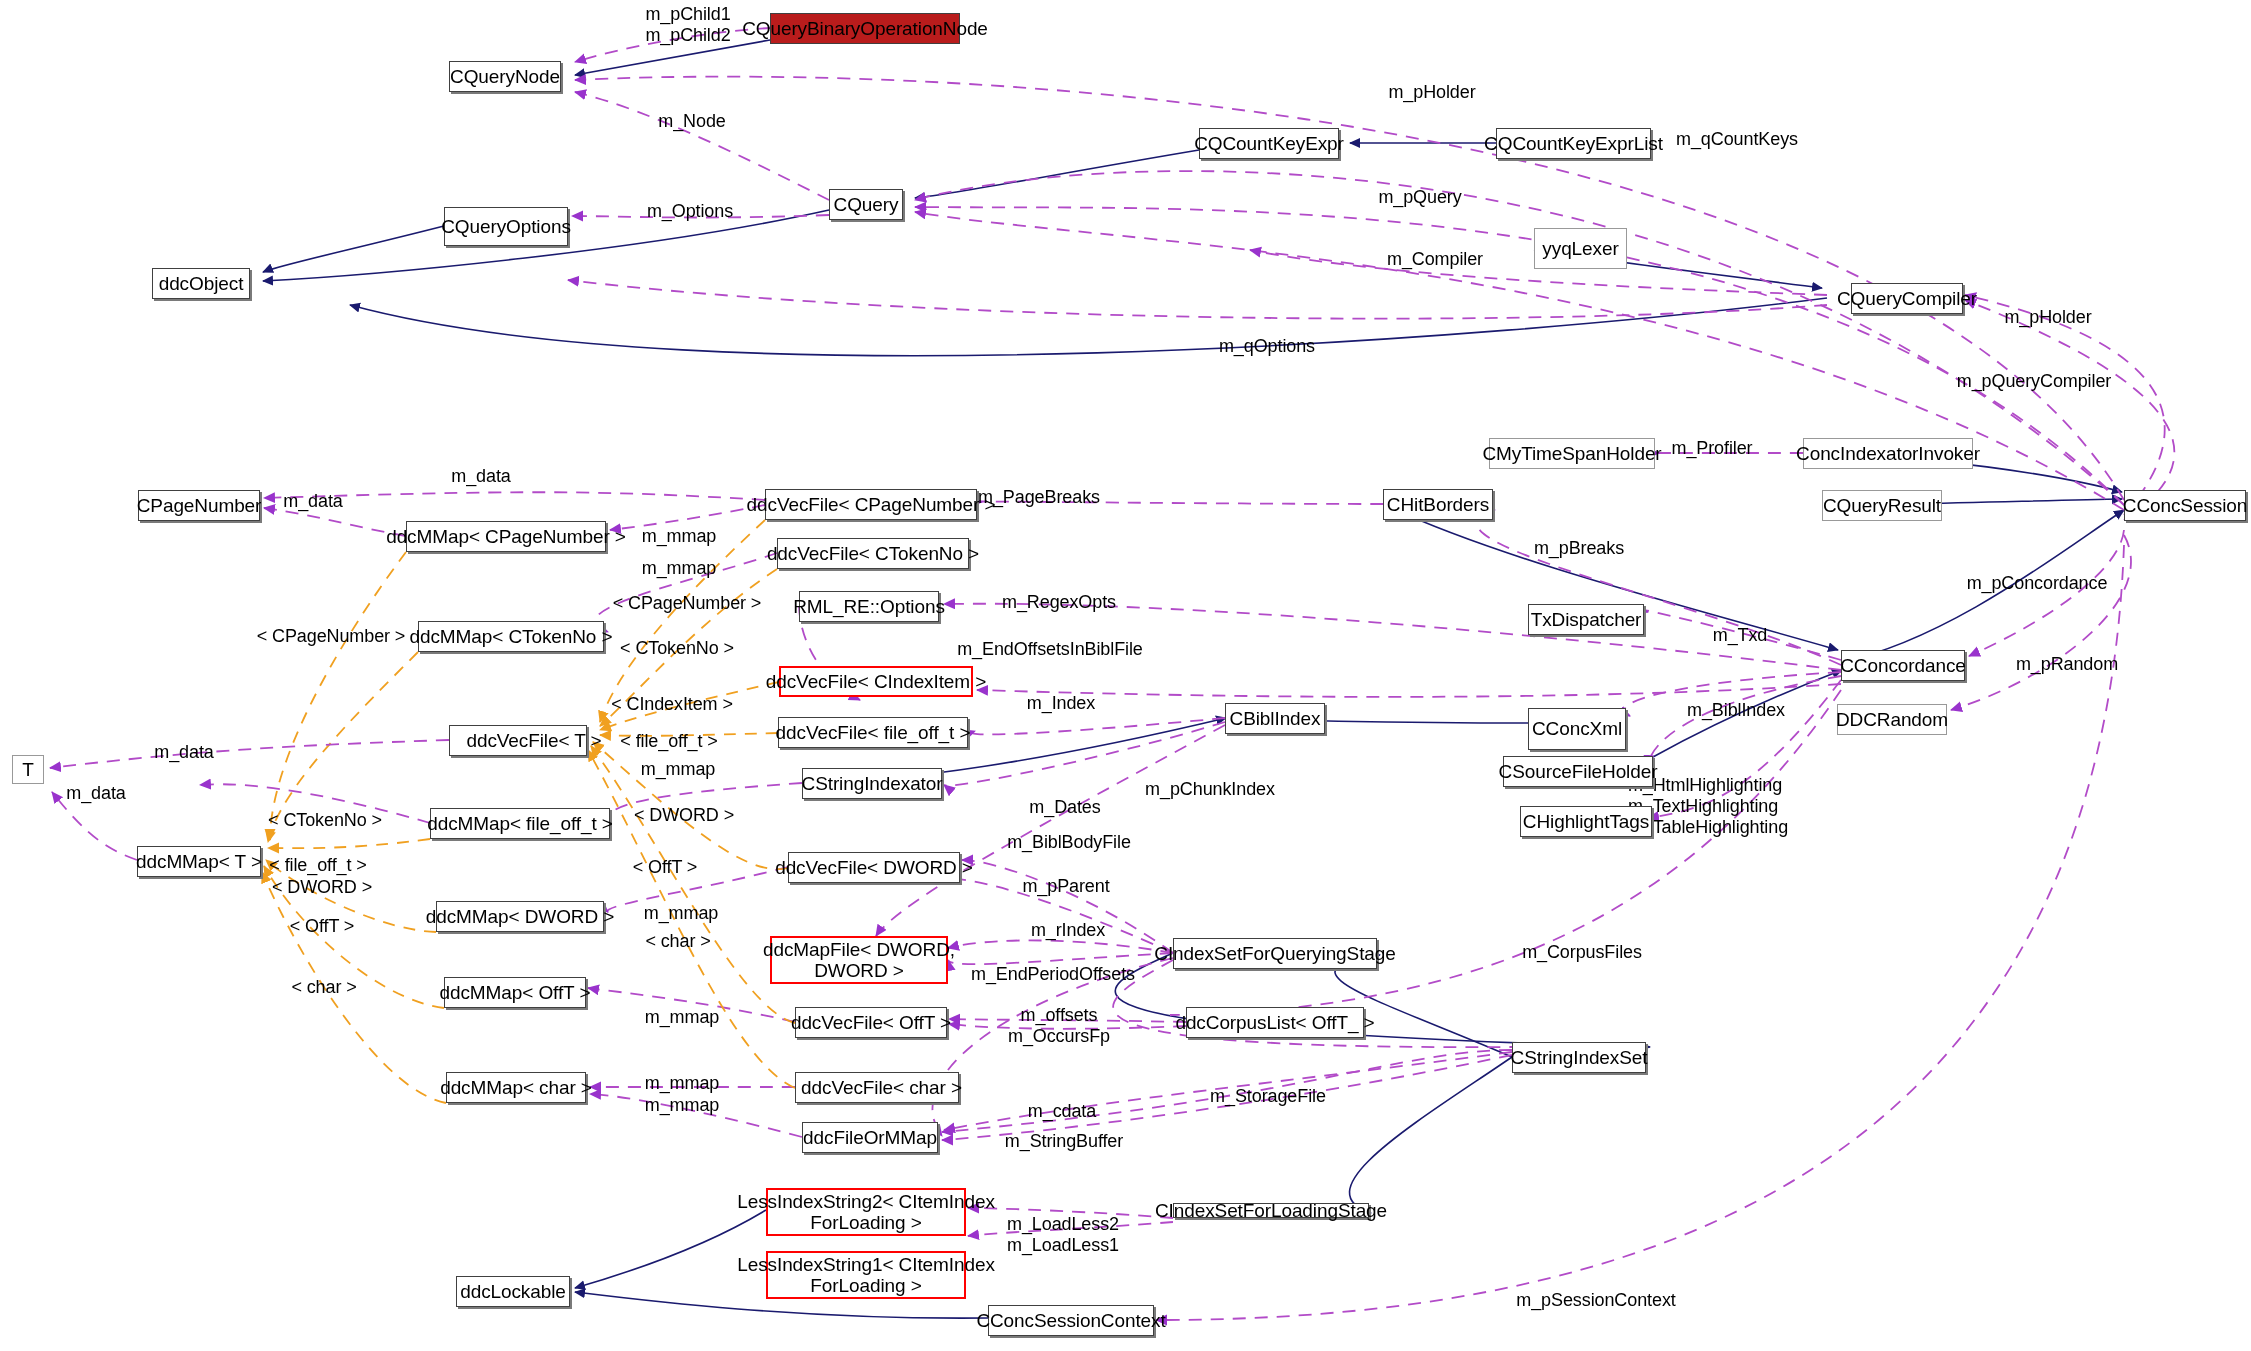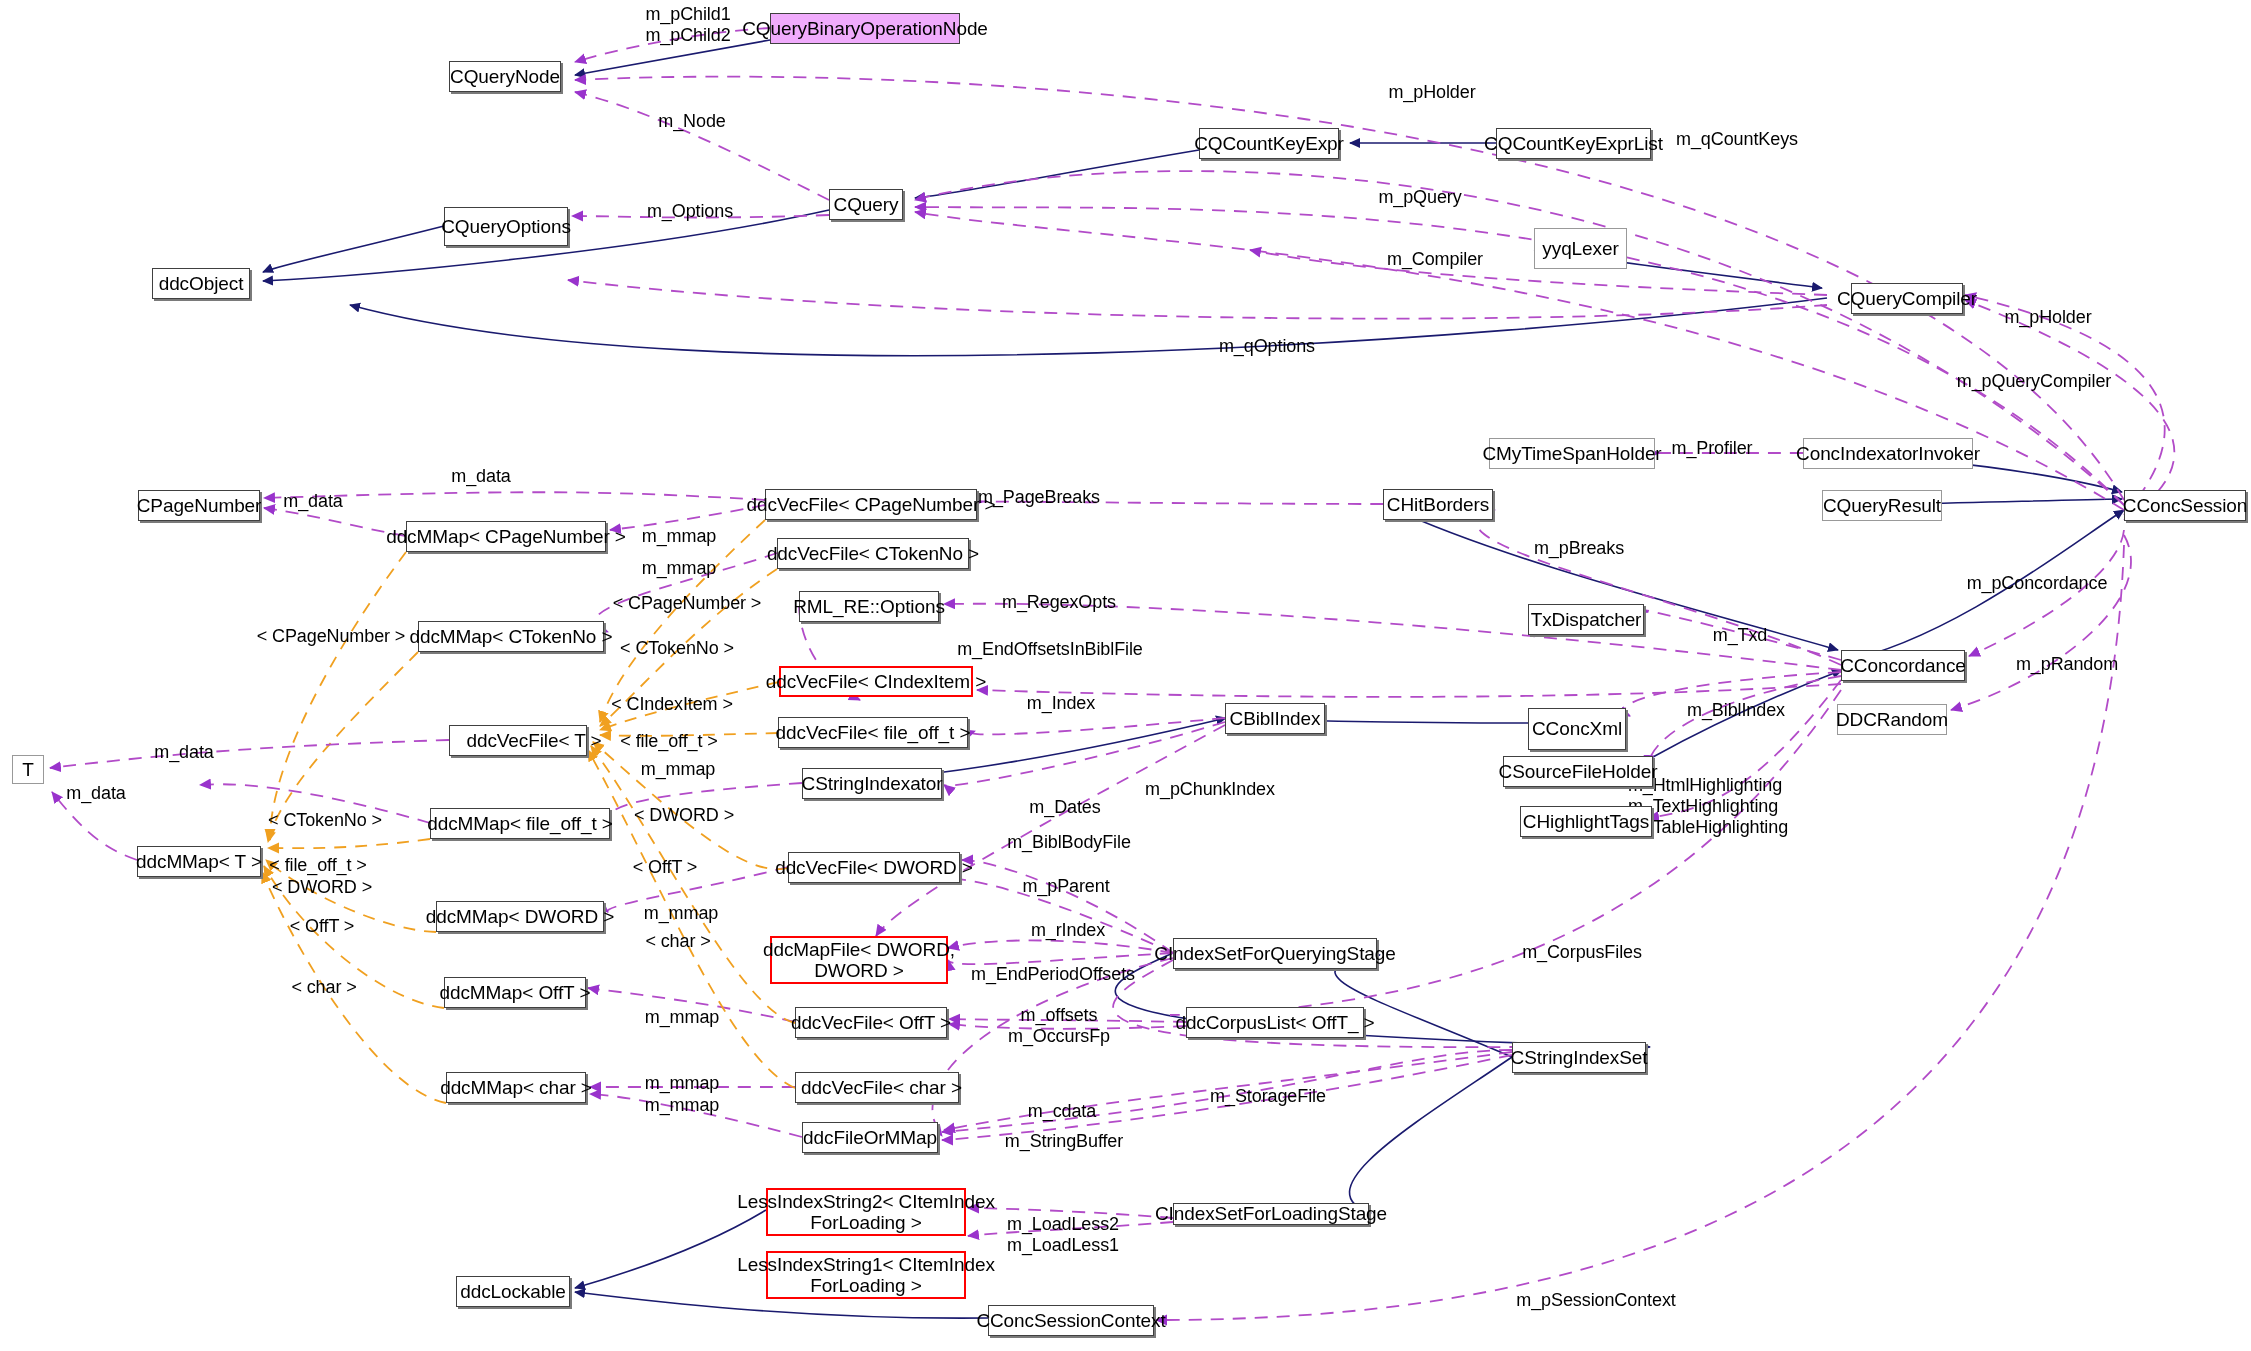--- a/index.html
+++ b/index.html
@@ -36,21 +36,21 @@
     align-items: center;
     justify-content: center;
     white-space: pre;
     letter-spacing: -0.1px;
     z-index: 5;
   }
   .node.shadow {
     box-shadow: 2px 2px 0 0 #7a7a7a;
   }
   .node.filled {
-    background: #f0abfc;
+    background: #b91c1c;
   }
   .node.redborder {
     border: 2px solid #ff0000;
   }
   .node.plain {
     border: 1px solid #999999;
     box-shadow: none;
   }
   .edge-label {
     position: absolute;
@@ -223,21 +223,21 @@
   <div class="node shadow" style="left:1173px;top:938px;width:204px;height:31px;">CIndexSetForQueryingStage</div>
   <div class="node shadow" style="left:444px;top:977px;width:142px;height:31px;">ddcMMap&lt; OffT &gt;</div>
   <div class="node shadow" style="left:795px;top:1007px;width:152px;height:31px;">ddcVecFile&lt; OffT &gt;</div>
   <div class="node shadow" style="left:1186px;top:1007px;width:178px;height:31px;">ddcCorpusList&lt; OffT_ &gt;</div>
   <div class="node shadow" style="left:1512px;top:1042px;width:134px;height:31px;">CStringIndexSet</div>
   <div class="node shadow" style="left:446px;top:1072px;width:140px;height:31px;">ddcMMap&lt; char &gt;</div>
   <div class="node shadow" style="left:795px;top:1072px;width:164px;height:31px;padding-left:9px;">ddcVecFile&lt; char &gt;</div>
   <div class="node shadow" style="left:802px;top:1122px;width:136px;height:31px;">ddcFileOrMMap</div>
   <div class="node redborder" style="left:766px;top:1188px;width:200px;height:48px;">LessIndexString2&lt; CItemIndex
 ForLoading &gt;</div>
-  <div class="node shadow" style="left:1173px;top:1203px;width:196px;height:22px;">CIndexSetForLoadingStage</div>
+  <div class="node shadow" style="left:1173px;top:1203px;width:196px;height:15px;">CIndexSetForLoadingStage</div>
   <div class="node redborder" style="left:766px;top:1251px;width:200px;height:48px;">LessIndexString1&lt; CItemIndex
 ForLoading &gt;</div>
   <div class="node shadow" style="left:456px;top:1276px;width:114px;height:31px;">ddcLockable</div>
   <div class="node shadow" style="left:988px;top:1305px;width:166px;height:31px;">CConcSessionContext</div>
 
   <div class="edge-label center" style="left:688px;top:4px;text-align:center;">m_pChild1
 m_pChild2</div>
   <div class="edge-label center" style="left:1432px;top:82px;">m_pHolder</div>
   <div class="edge-label center" style="left:692px;top:111px;">m_Node</div>
   <div class="edge-label center" style="left:1737px;top:129px;">m_qCountKeys</div>

